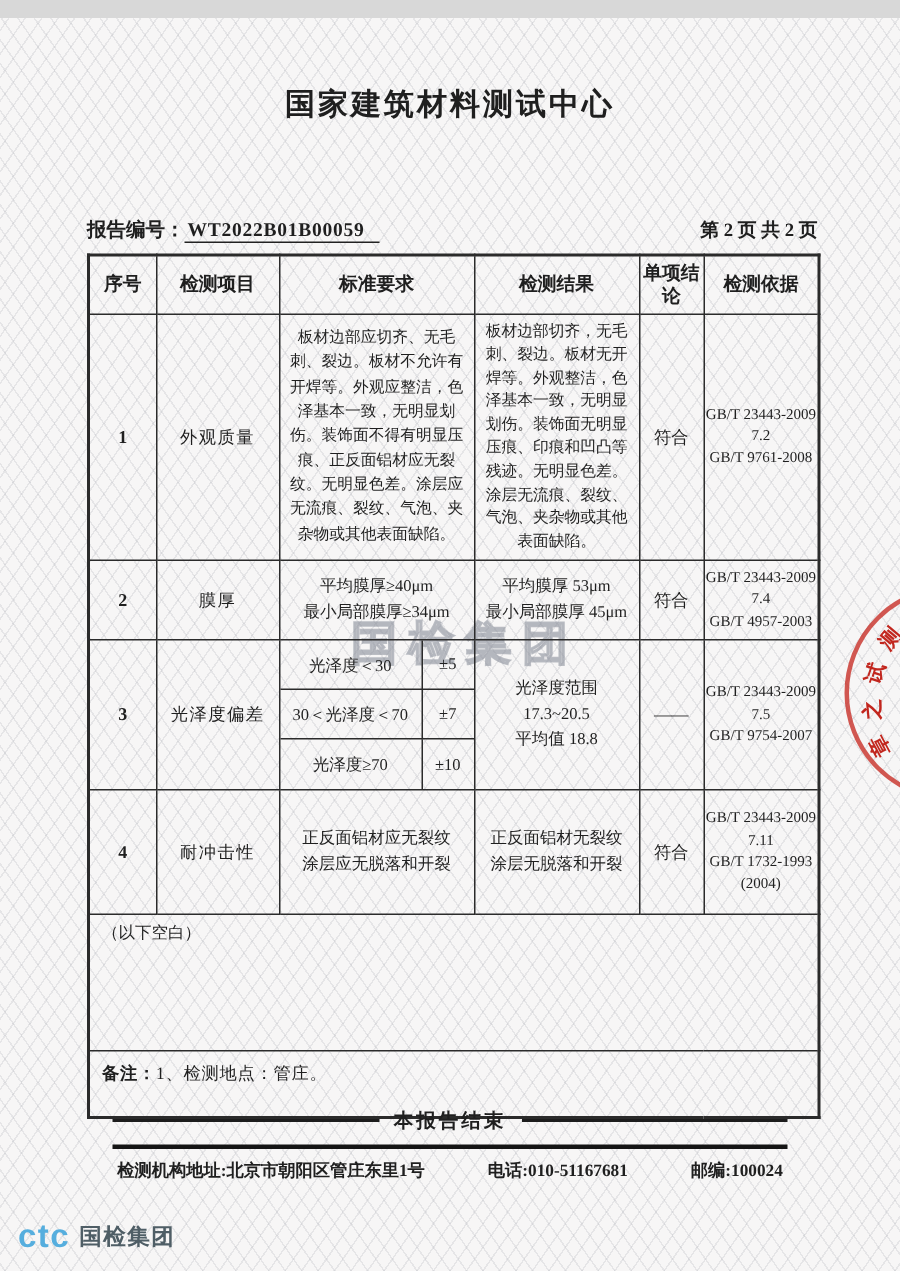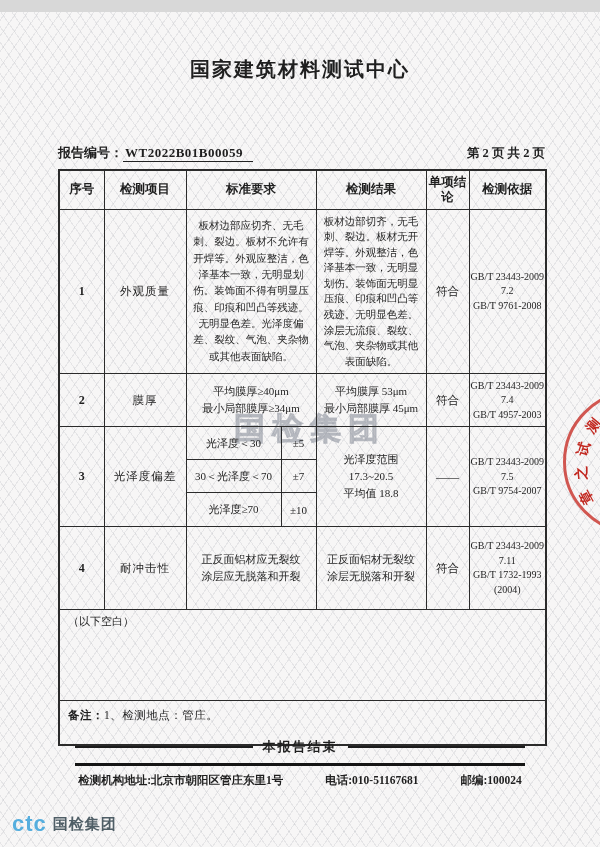--- a/index.html
+++ b/index.html
@@ -134,21 +134,21 @@
       <th>序号</th>
       <th>检测项目</th>
       <th>标准要求</th>
       <th>检测结果</th>
       <th>单项结论</th>
       <th>检测依据</th>
     </tr>
     <tr style="height:149px">
       <td class="cell-no">1</td>
       <td class="cell-item">外观质量</td>
-      <td class="cell-just">板材边部应切齐、无毛刺、裂边。板材不允许有开焊等。外观应整洁，色泽基本一致，无明显划伤。装饰面不得有明显压痕、印痕和凹凸等残迹。无明显色差。光泽度偏差、裂纹、气泡、夹杂物或其他表面缺陷。</td>
+      <td class="cell-just">板材边部应切齐、无毛刺、裂边。板材不允许有开焊等。外观应整洁，色泽基本一致，无明显划伤。装饰面不得有明显压痕、正反面铝材应无裂纹。无明显色差。涂层应无流痕、裂纹、气泡、夹杂物或其他表面缺陷。</td>
       <td class="cell-just-sm">板材边部切齐，无毛刺、裂边。板材无开焊等。外观整洁，色泽基本一致，无明显划伤。装饰面无明显压痕、印痕和凹凸等残迹。无明显色差。涂层无流痕、裂纹、气泡、夹杂物或其他表面缺陷。</td>
       <td class="concl">符合</td>
       <td class="basis">GB/T 23443-2009
 7.2
 GB/T 9761-2008</td>
     </tr>
     <tr style="height:53px">
       <td class="cell-no">2</td>
       <td class="cell-item">膜厚</td>
       <td class="pre-c">平均膜厚≥40μm

